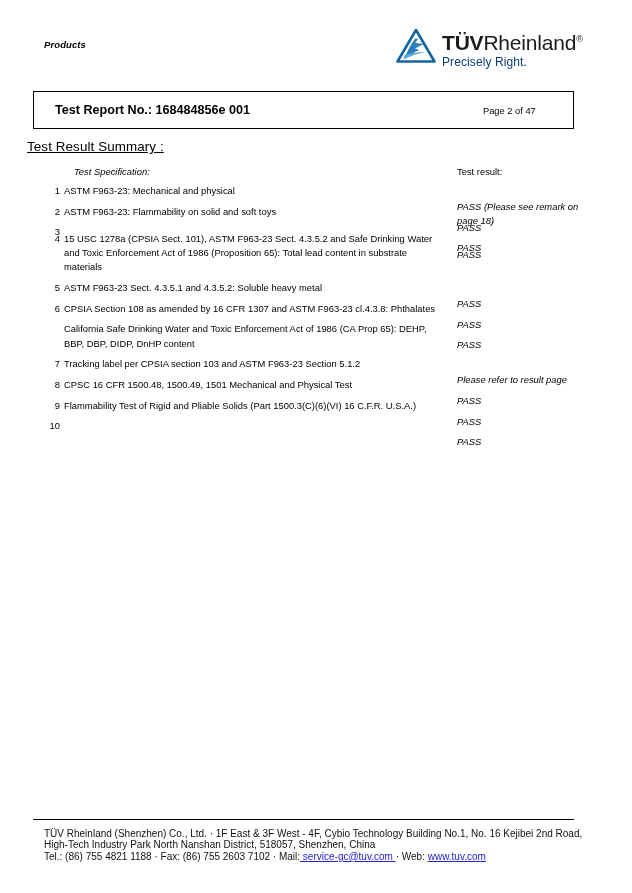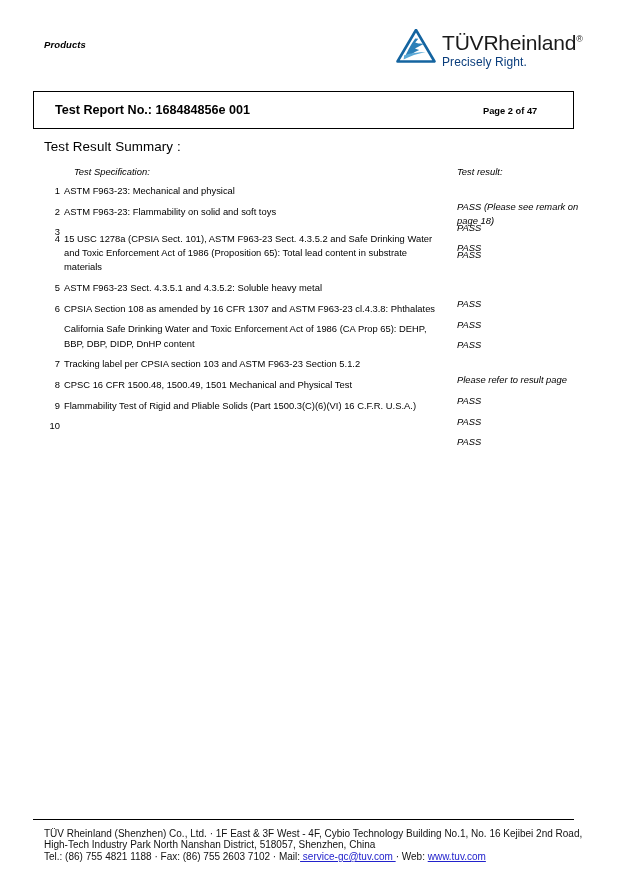--- a/index.html
+++ b/index.html
@@ -52,21 +52,21 @@
   .logo-word {
     position: absolute;
     left: 46px;
     top: 1px;
     font-size: 21px;
     line-height: 23px;
     letter-spacing: -0.2px;
     white-space: nowrap;
   }
   .logo-word .tuv {
-    font-weight: normal;
+    font-weight: bold;
     color: #1a1a1a;
     margin-top: 13px;
   }
   .logo-word .rhein {
     font-weight: normal;
     color: #1a1a1a;
   }
   .logo-word .reg {
     font-size: 9px;
     vertical-align: super;
@@ -100,30 +100,30 @@
     font-size: 12.6px;
     font-weight: bold;
     white-space: nowrap;
   }
   .page-no {
     position: absolute;
     left: 449px;
     top: 14px;
     font-size: 9.3px;
     white-space: nowrap;
-    font-weight: bold;
   }
 
   
   .section-title {
     position: absolute;
-    left: 44px;
+    left: 27px;
     top: 139px;
     font-size: 13.4px;
     letter-spacing: 0.1px;
+    text-decoration: underline;
   }
 
   
   .tbl {
     position: absolute;
     left: 33px;
     top: 166px;
     width: 560px;
   }
   .tbl-head {
@@ -137,21 +137,20 @@
     font-size: 9.4px;
     font-style: italic;
     font-weight: normal;
     margin-left: 28px;
   }
   .th-result {
     position: absolute;
     left: 424px;
     top: 0;
     font-size: 9.4px;
-    font-style: italic;
     font-weight: normal;
     text-align: right;
   }
 
   .row {
     position: relative;
     padding-bottom: 6.5px;
   }
   .row-num {
     position: absolute;

